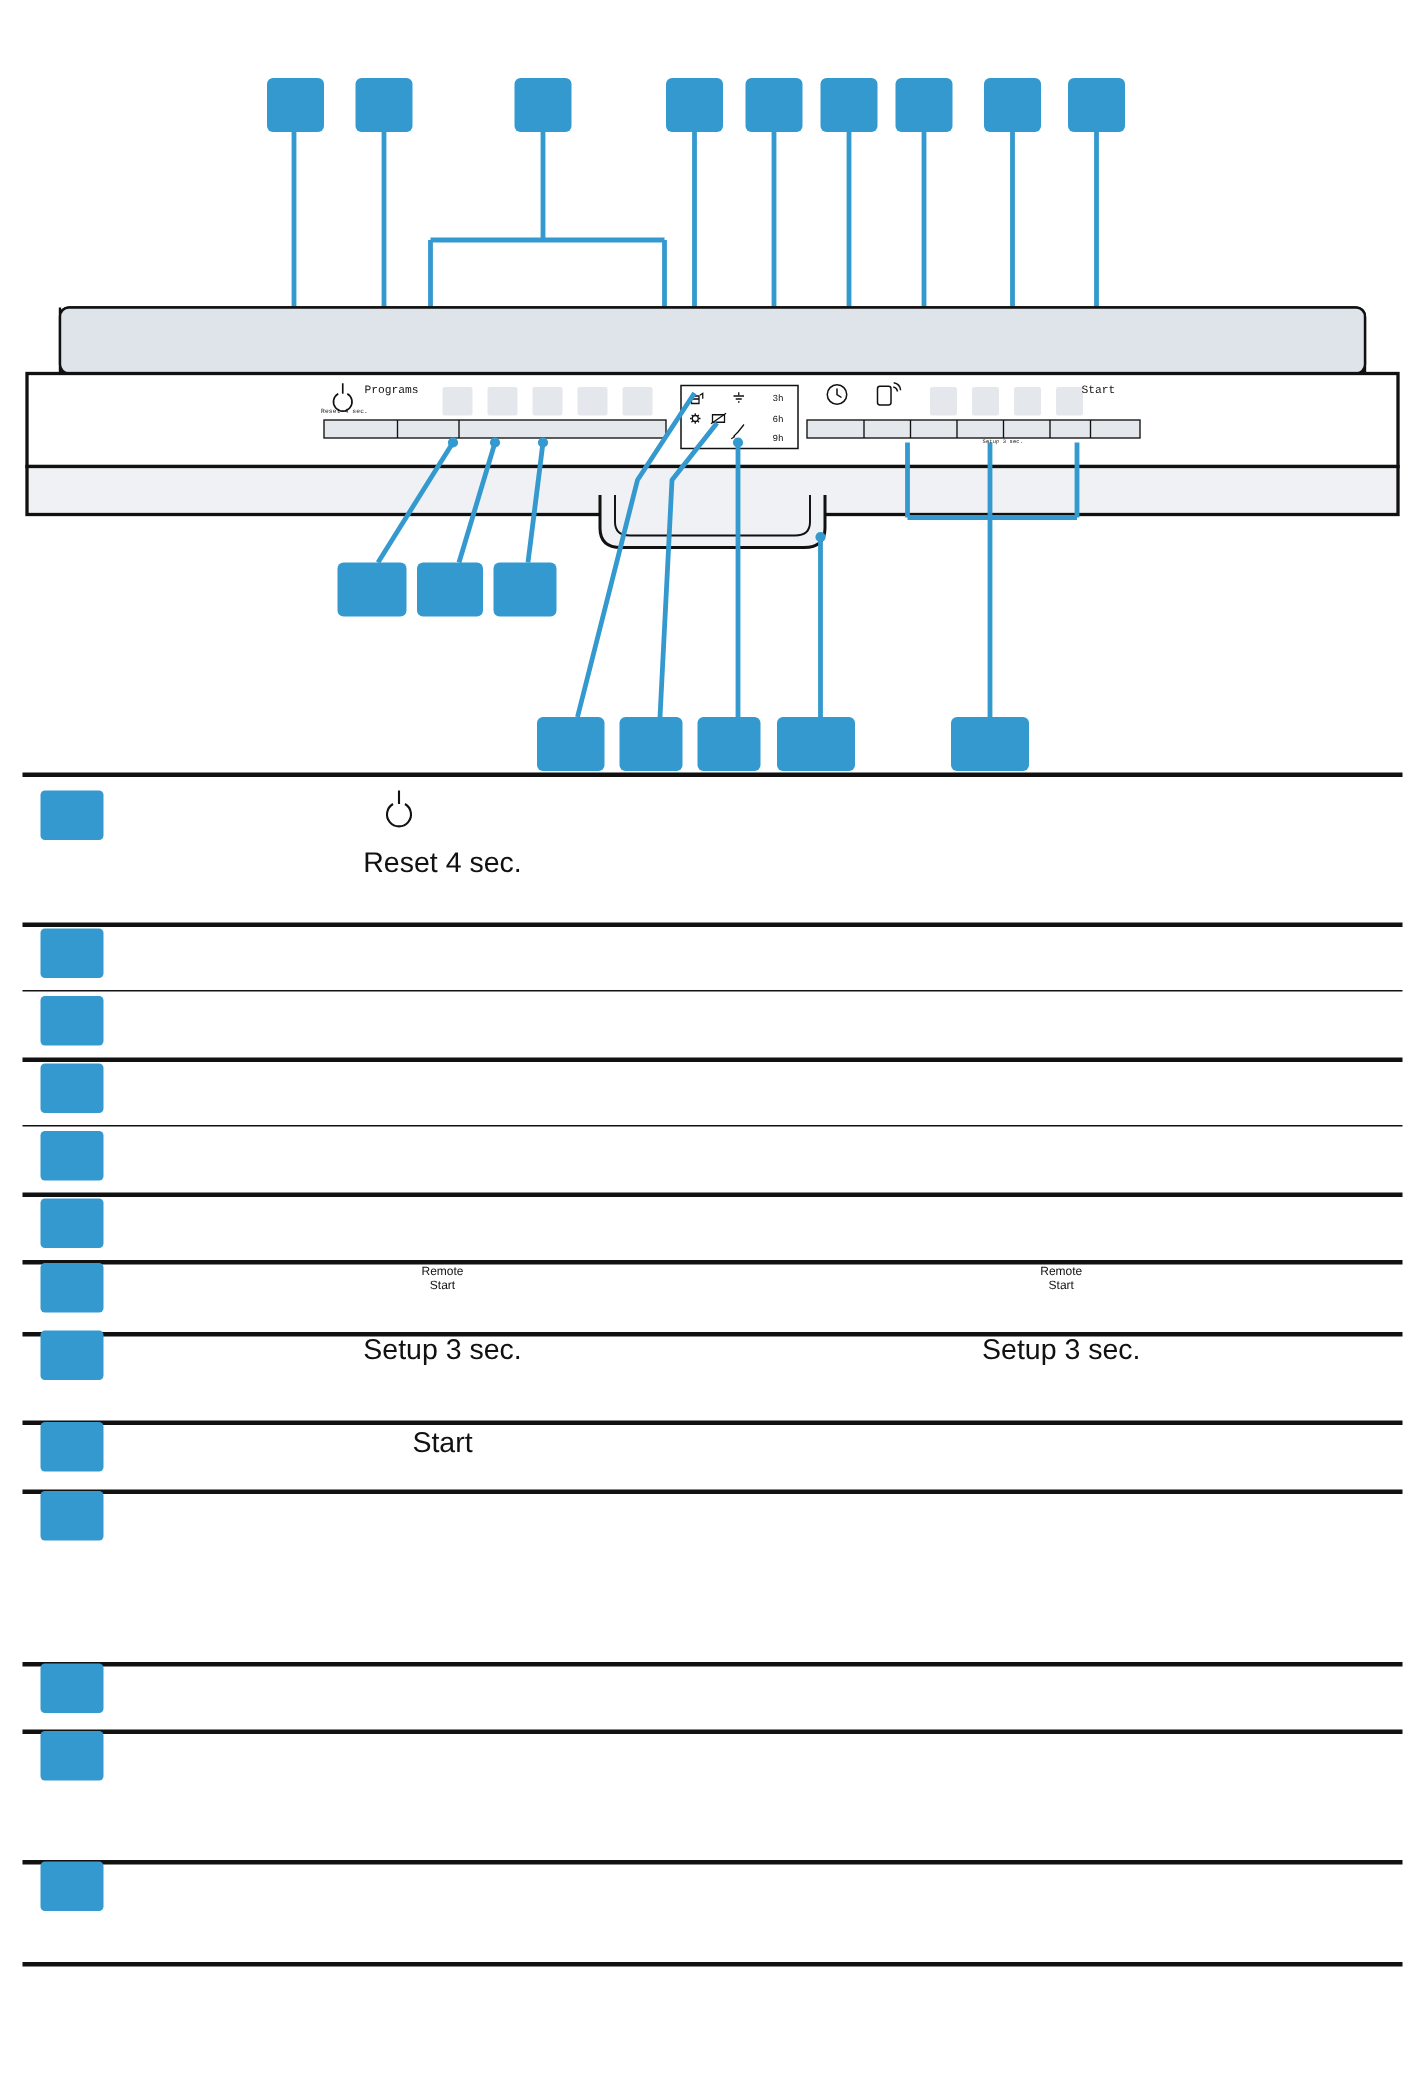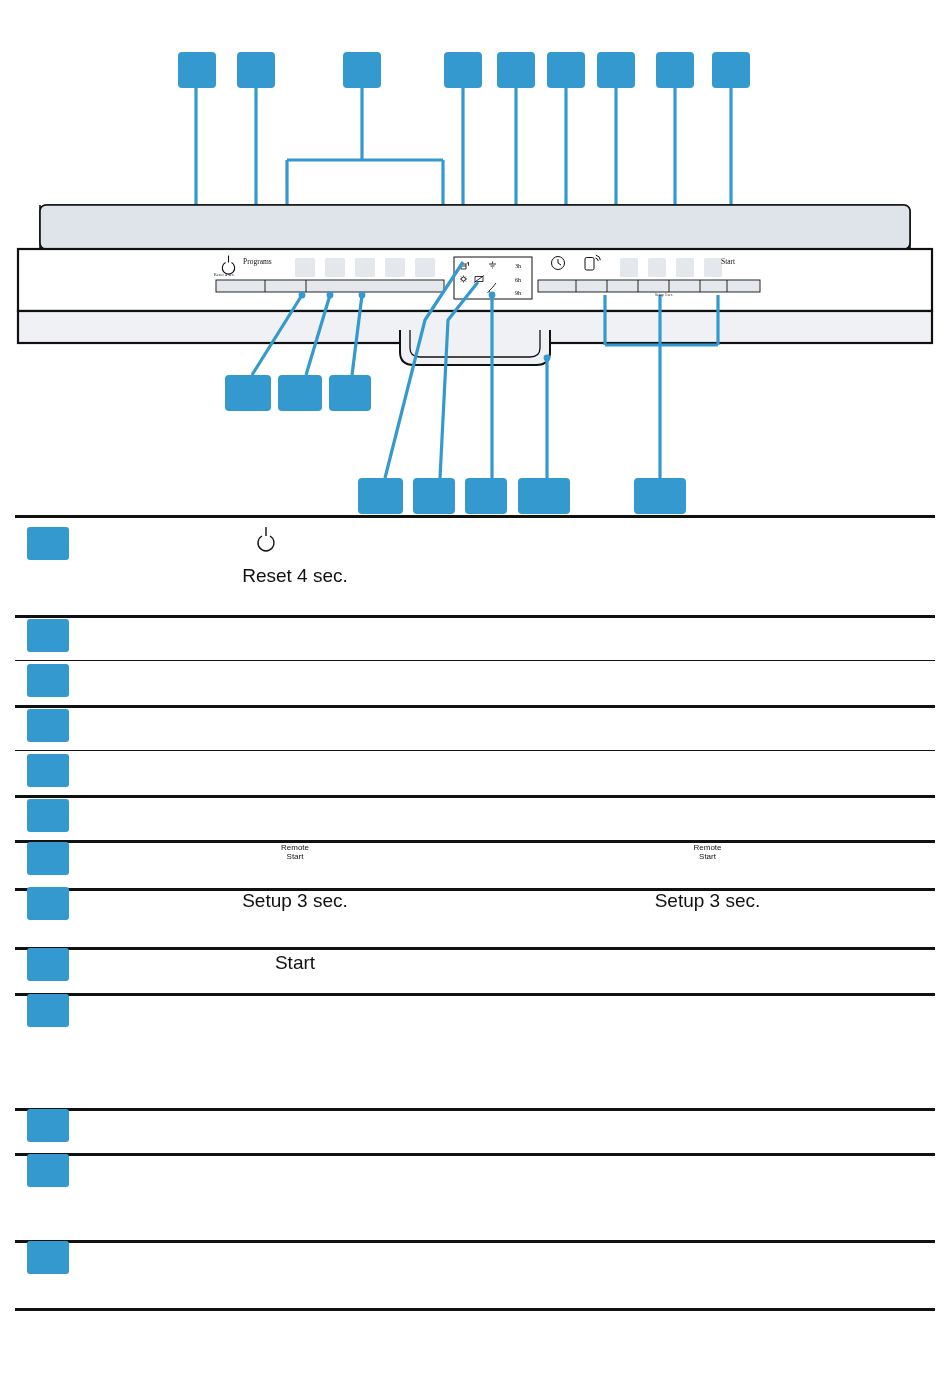--- a/index.html
+++ b/index.html
@@ -7,21 +7,21 @@
        font-family:"Liberation Sans",sans-serif;color:#1a1a1a;
        -webkit-font-smoothing:antialiased;overflow:hidden;}
 
   .stage{position:absolute;left:0;top:0;width:950px;height:1392px;}
   svg.layer{position:absolute;left:0;top:0;width:950px;height:1392px;overflow:visible;}
 
   
   .chip{position:absolute;background:#3499ce;border-radius:4px;}
 
   
-  .panel-text{position:absolute;font-family:Liberation Serif, serif;
+  .panel-text{position:absolute;font-family:Liberation Mono, monospace;
               color:#111;white-space:nowrap;line-height:1;}
   .t-program{font-size:7.5px;}
   .t-reset{font-size:4.2px;letter-spacing:.1px;}
   .t-start{font-size:7.5px;}
   .t-hour{font-size:6.2px;}
   .t-setup{font-size:3.6px;letter-spacing:.1px;}
 
   
   .legend{position:absolute;left:0;top:515px;width:950px;}
   .rule{position:absolute;height:2.6px;background:#111;left:15px;width:920px;}

